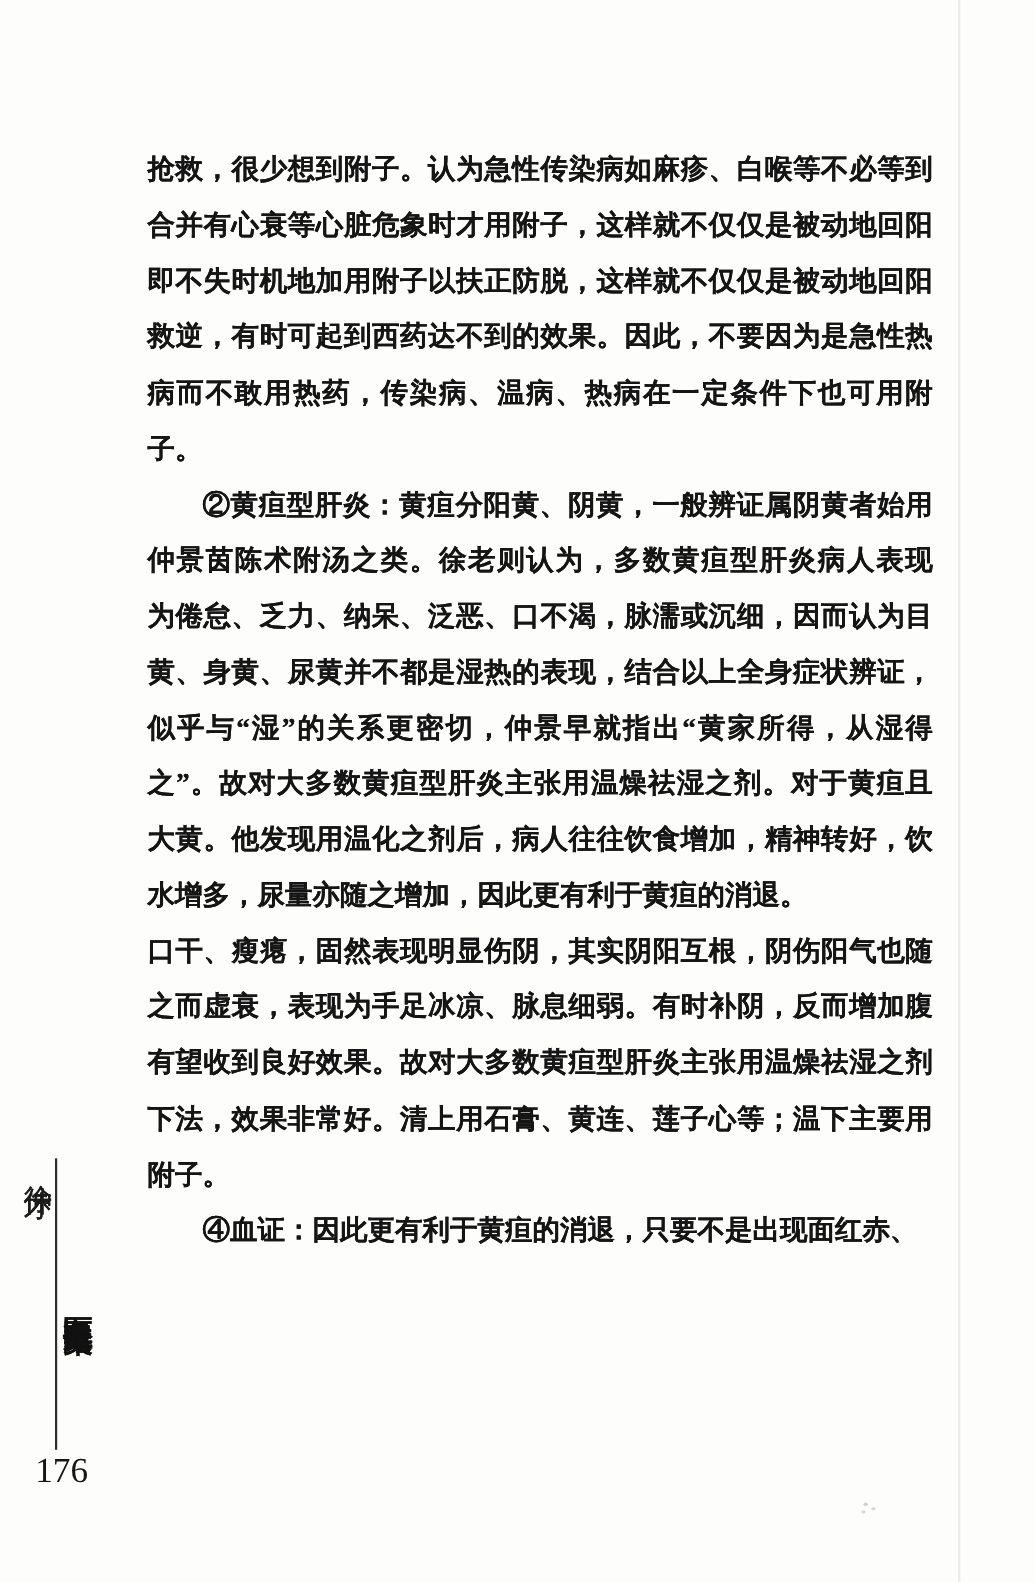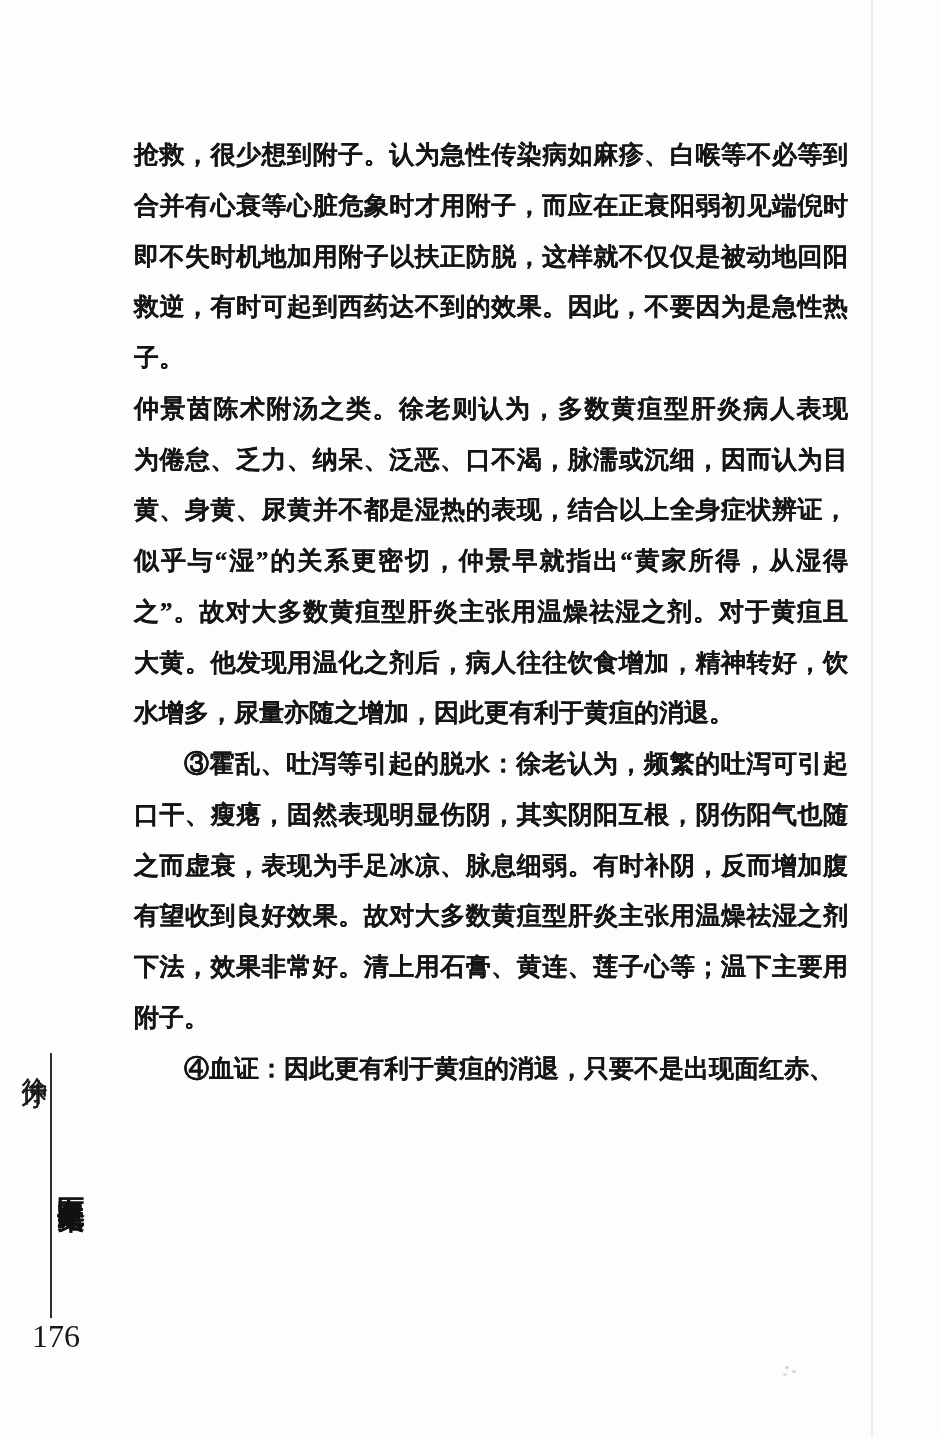--- a/index.html
+++ b/index.html
@@ -109,32 +109,33 @@
 </style>
 </head>
 <body>
 
 <div class="page">
 
   <div class="scan-edge"></div>
 
   <main class="text-column">
       <div class="line">抢救，很少想到附子。认为急性传染病如麻疹、白喉等不必等到</div>
-      <div class="line">合并有心衰等心脏危象时才用附子，而应在正衰阳弱初见端倪时</div>
+      <div class="line">合并有心衰等心脏危象时才用附子，这样就不仅仅是被动地回阳</div>
       <div class="line">即不失时机地加用附子以扶正防脱，这样就不仅仅是被动地回阳</div>
       <div class="line">救逆，有时可起到西药达不到的效果。因此，不要因为是急性热</div>
+      <div class="line">病而不敢用热药，传染病、温病、热病在一定条件下也可用附</div>
       <div class="line noFill">子。</div>
+      <div class="line indent2">②黄疸型肝炎：黄疸分阳黄、阴黄，一般辨证属阴黄者始用</div>
       <div class="line">仲景茵陈术附汤之类。徐老则认为，多数黄疸型肝炎病人表现</div>
       <div class="line">为倦怠、乏力、纳呆、泛恶、口不渴，脉濡或沉细，因而认为目</div>
       <div class="line">黄、身黄、尿黄并不都是湿热的表现，结合以上全身症状辨证，</div>
       <div class="line">似乎与“湿”的关系更密切，仲景早就指出“黄家所得，从湿得</div>
       <div class="line">之”。故对大多数黄疸型肝炎主张用温燥祛湿之剂。对于黄疸且</div>
       <div class="line">大黄。他发现用温化之剂后，病人往往饮食增加，精神转好，饮</div>
       <div class="line noFill">水增多，尿量亦随之增加，因此更有利于黄疸的消退。</div>
-      <div class="line indent2">③霍乱、吐泻等引起的脱水：徐老认为，频繁的吐泻可引起</div>
       <div class="line">口干、瘦瘪，固然表现明显伤阴，其实阴阳互根，阴伤阳气也随</div>
       <div class="line">之而虚衰，表现为手足冰凉、脉息细弱。有时补阴，反而增加腹</div>
       <div class="line">有望收到良好效果。故对大多数黄疸型肝炎主张用温燥祛湿之剂</div>
       <div class="line">下法，效果非常好。清上用石膏、黄连、莲子心等；温下主要用</div>
       <div class="line noFill">附子。</div>
       <div class="line noFill indent2">④血证：因此更有利于黄疸的消退，只要不是出现面红赤、</div>
     </main>
 
   <aside>
     <div class="spine-author">徐仲才</div>

